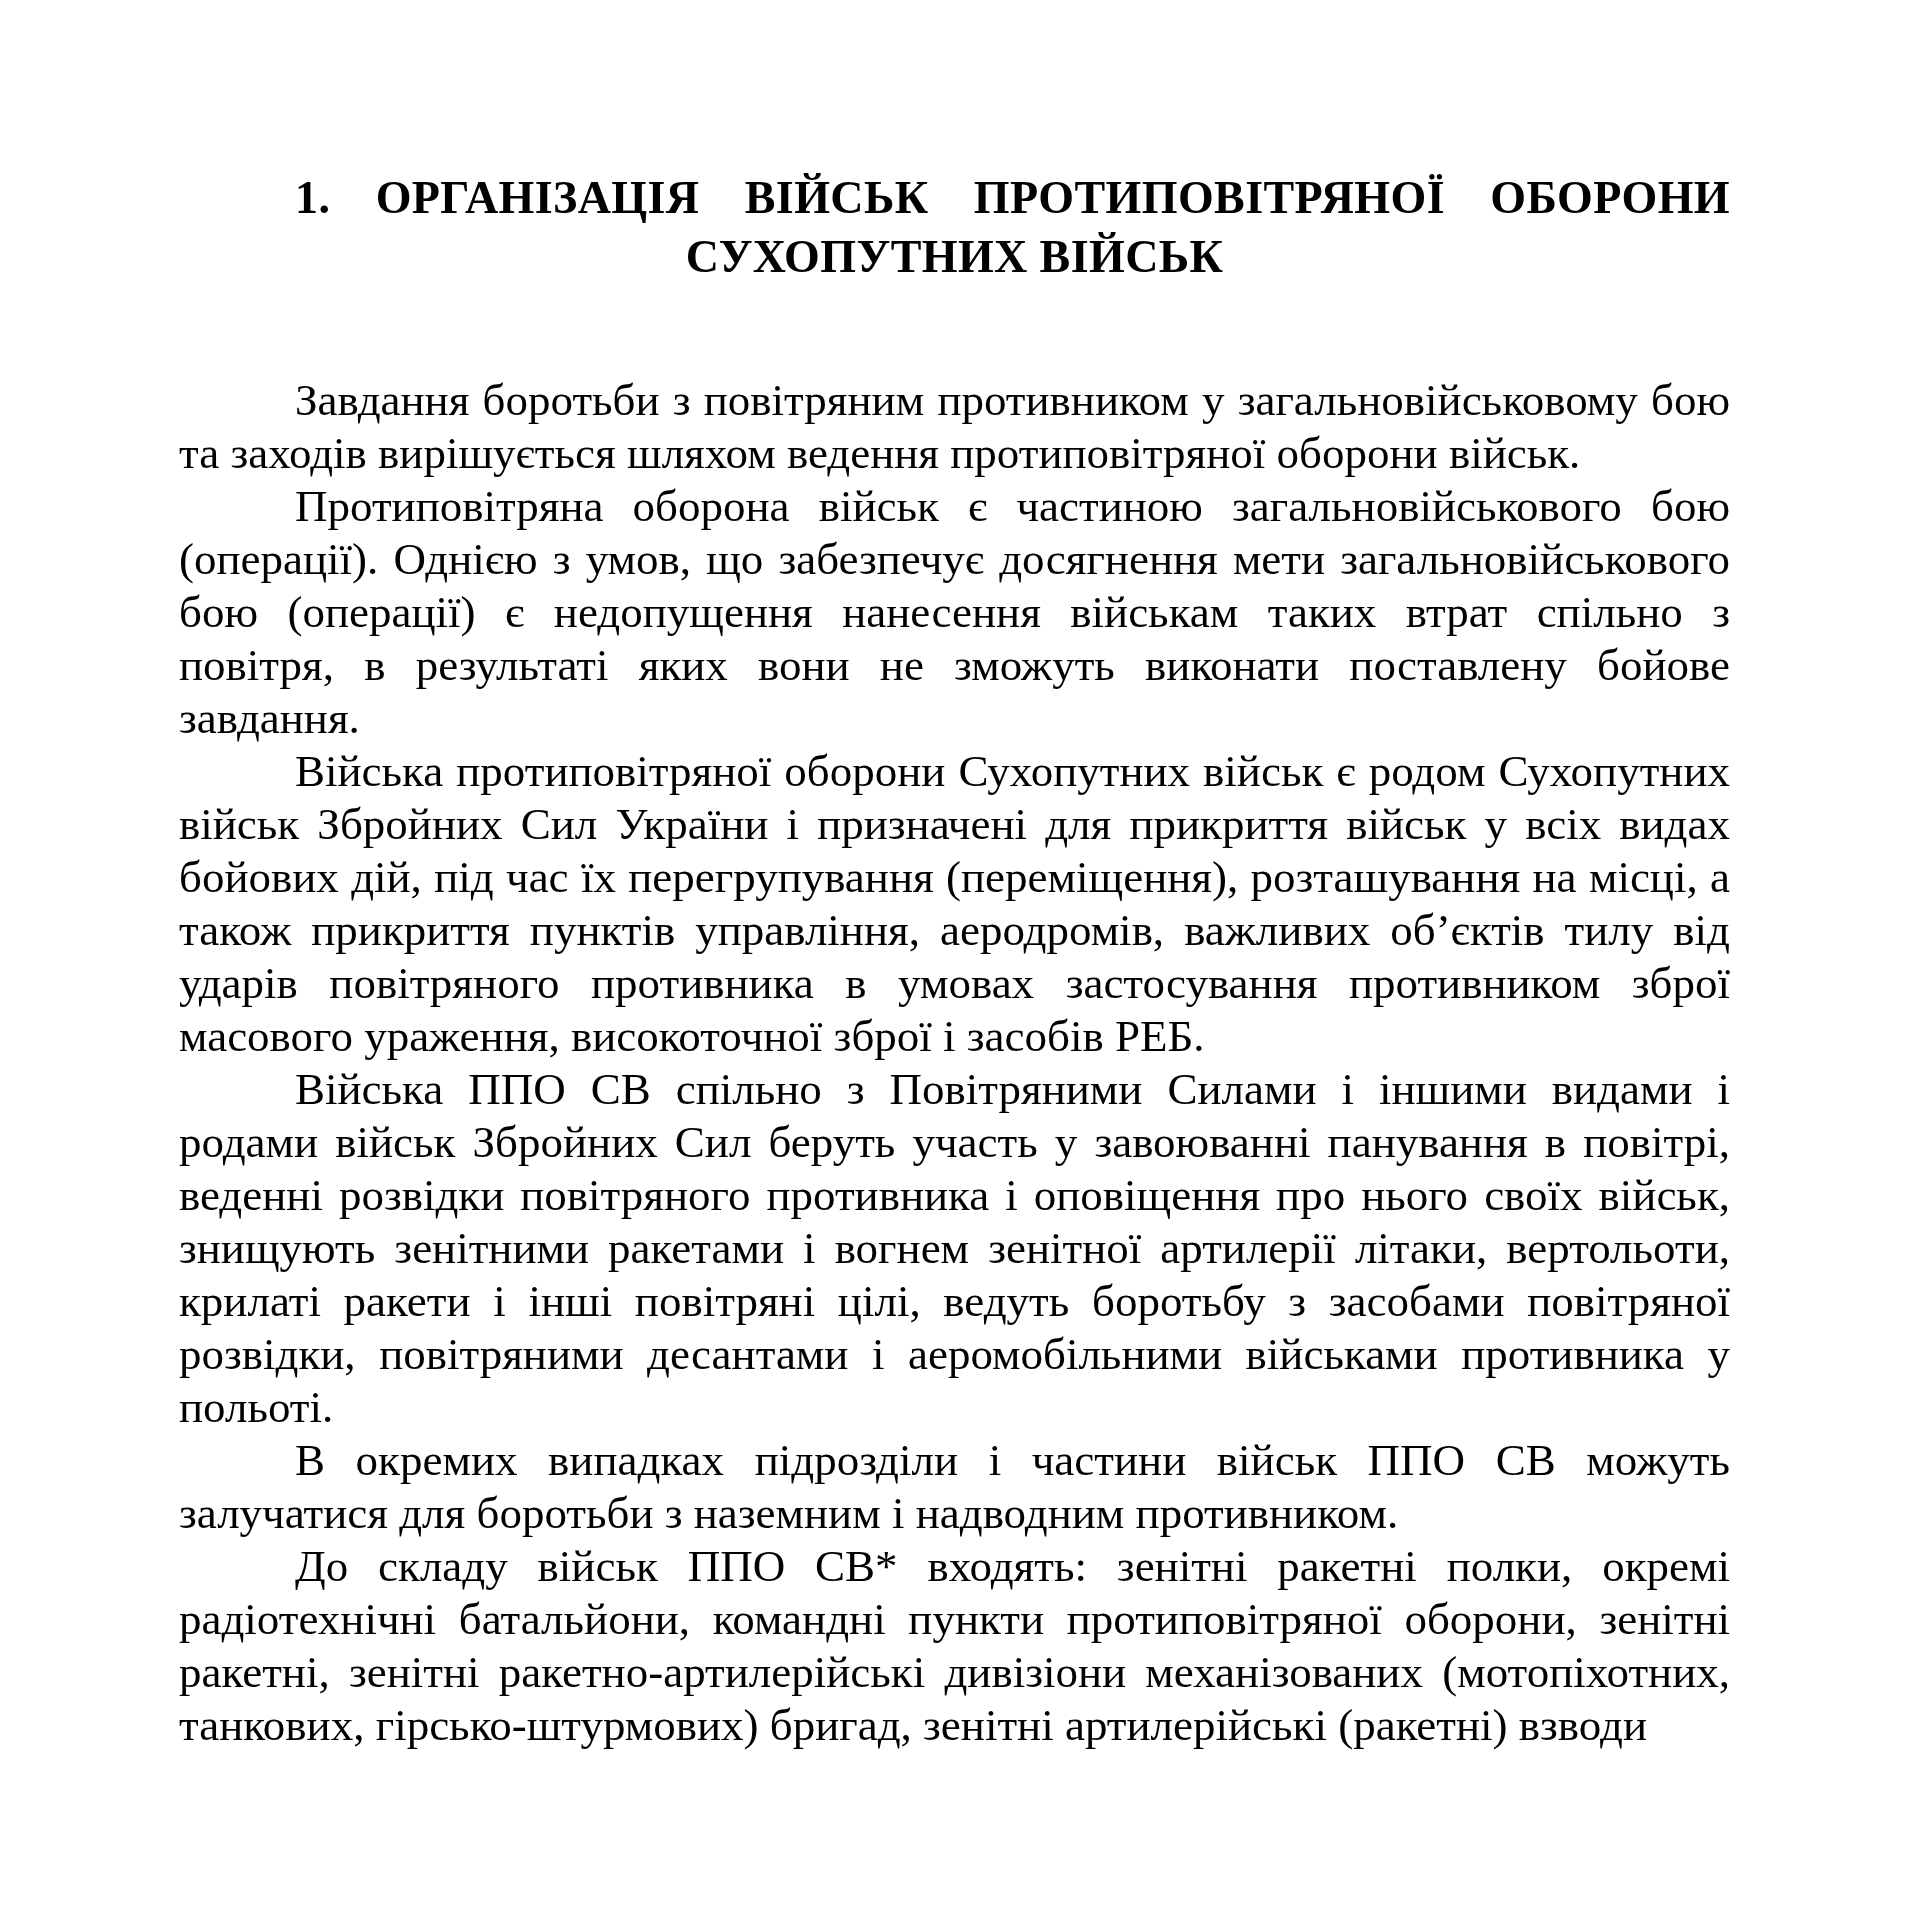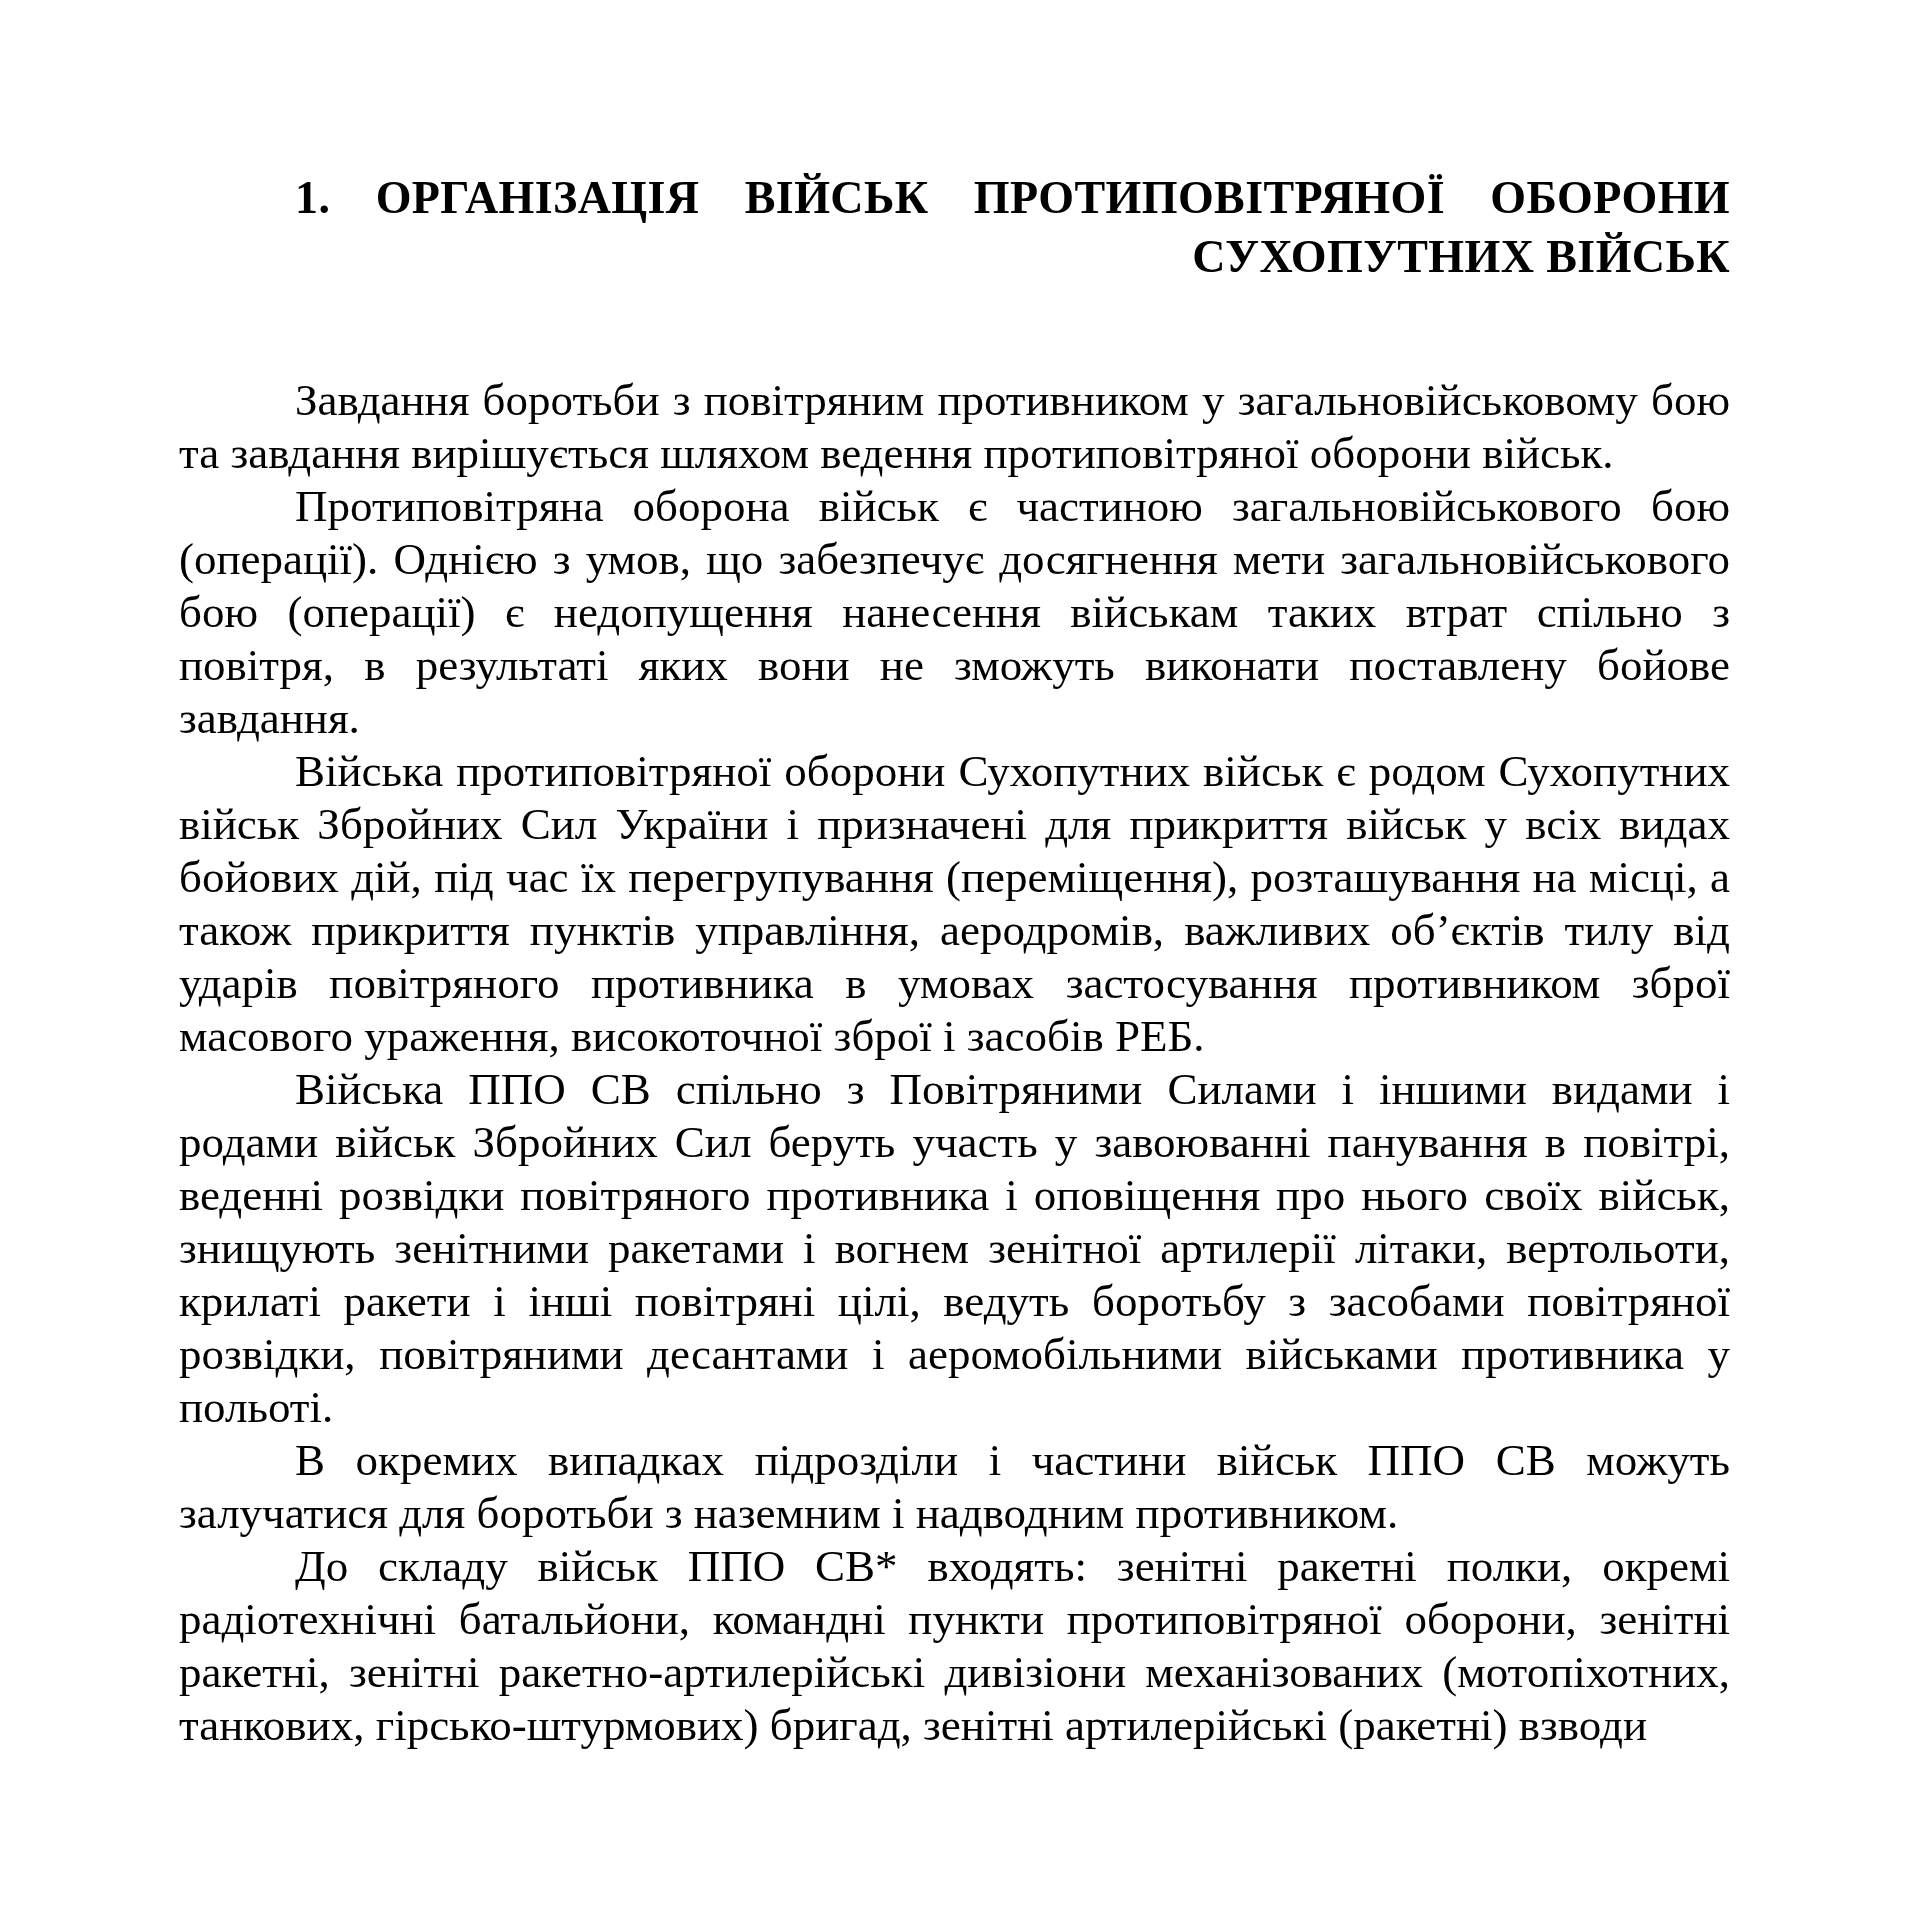--- a/index.html
+++ b/index.html
@@ -26,42 +26,42 @@
     letter-spacing: 0.4px;
   }
   .heading-line1 {
     display: block;
     text-indent: 116px;
     text-align: justify;
     text-align-last: justify;
   }
   .heading-line2 {
     display: block;
-    text-align: right;
+    text-align: center;
   }
   .body-text p {
     margin: 0;
     font-size: 45px;
     line-height: 53px;
     text-align: justify;
     text-indent: 116px;
   }
 </style>
 </head>
 <body>
 
 <div class="page">
 
   <h1 class="heading">
     <span class="heading-line1">1. ОРГАНІЗАЦІЯ ВІЙСЬК ПРОТИПОВІТРЯНОЇ ОБОРОНИ</span>
     <span class="heading-line2">СУХОПУТНИХ ВІЙСЬК</span>
   </h1>
 
   <div class="body-text">
-      <p>Завдання боротьби з повітряним противником у загальновійськовому бою та завдання вирішується шляхом ведення протиповітряної оборони військ.</p>
+      <p>Завдання боротьби з повітряним противником у загальновійськовому бою та заходів вирішується шляхом ведення протиповітряної оборони військ.</p>
       <p>Протиповітряна оборона військ є частиною загальновійськового бою (операції). Однією з умов, що забезпечує досягнення мети загальновійськового бою (операції) є недопущення нанесення військам таких втрат спільно з повітря, в результаті яких вони не зможуть виконати поставлену бойове завдання.</p>
       <p>Війська протиповітряної оборони Сухопутних військ є родом Сухопутних військ Збройних Сил України і призначені для прикриття військ у всіх видах бойових дій, під час їх перегрупування (переміщення), розташування на місці, а також прикриття пунктів управління, аеродромів, важливих об’єктів тилу від ударів повітряного противника в умовах застосування противником зброї масового ураження, високоточної зброї і засобів РЕБ.</p>
       <p>Війська ППО СВ спільно з Повітряними Силами і іншими видами і родами військ Збройних Сил беруть участь у завоюванні панування в повітрі, веденні розвідки повітряного противника і оповіщення про нього своїх військ, знищують зенітними ракетами і вогнем зенітної артилерії літаки, вертольоти, крилаті ракети і інші повітряні цілі, ведуть боротьбу з засобами повітряної розвідки, повітряними десантами і аеромобільними військами противника у польоті.</p>
       <p>В окремих випадках підрозділи і частини військ ППО СВ можуть залучатися для боротьби з наземним і надводним противником.</p>
       <p>До складу військ ППО СВ* входять: зенітні ракетні полки, окремі радіотехнічні батальйони, командні пункти протиповітряної оборони, зенітні ракетні, зенітні ракетно-артилерійські дивізіони механізованих (мотопіхотних, танкових, гірсько-штурмових) бригад, зенітні артилерійські (ракетні) взводи</p>
     </div>
 
 </div>
 
 

